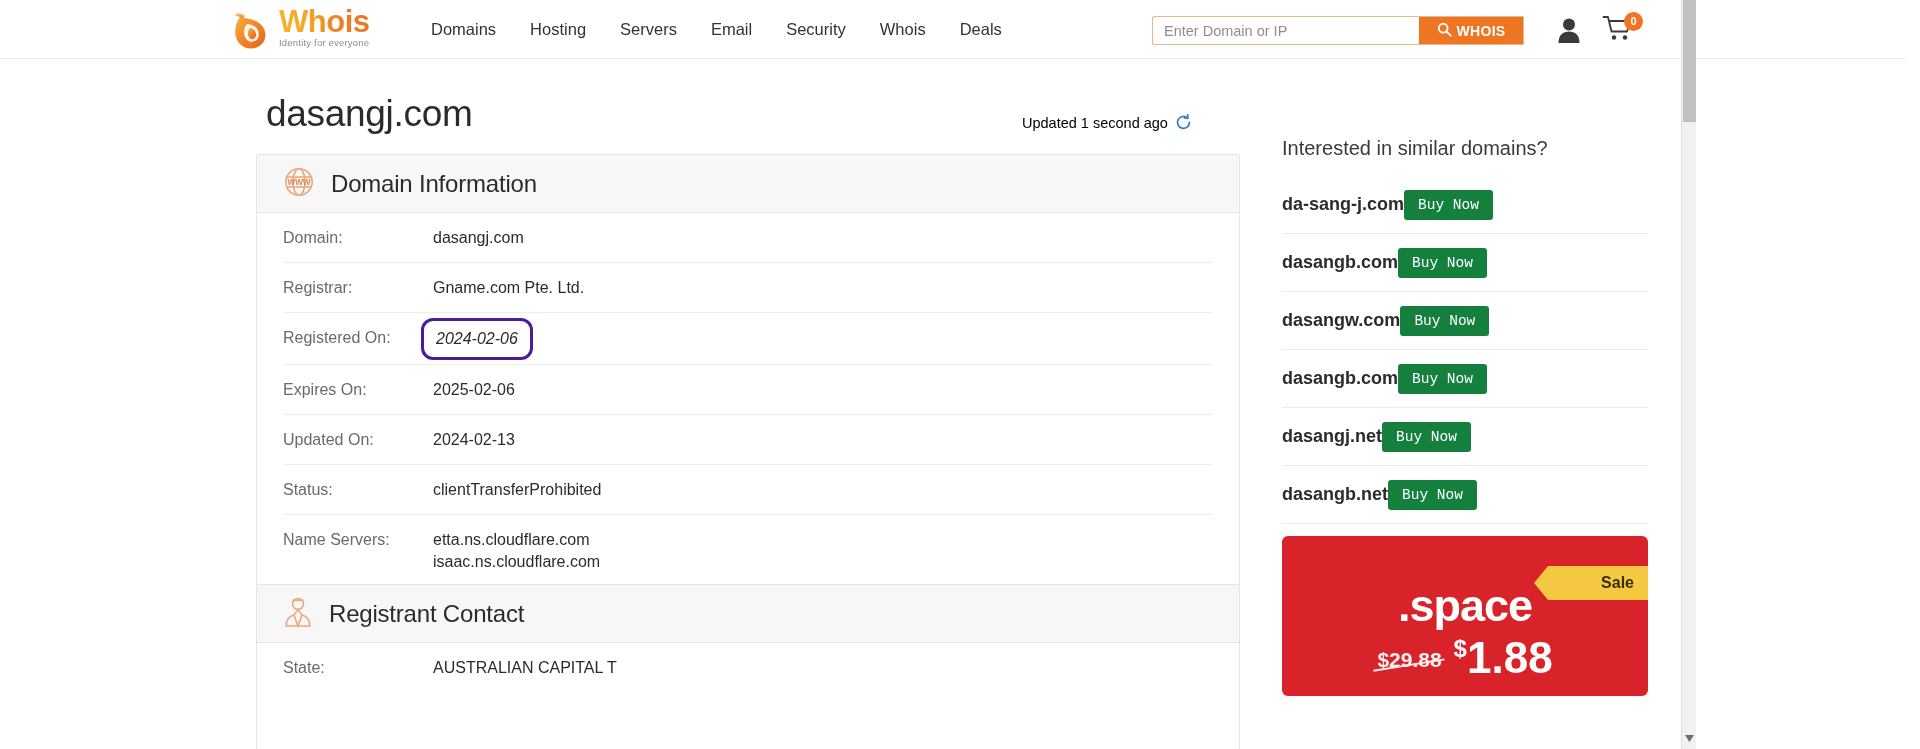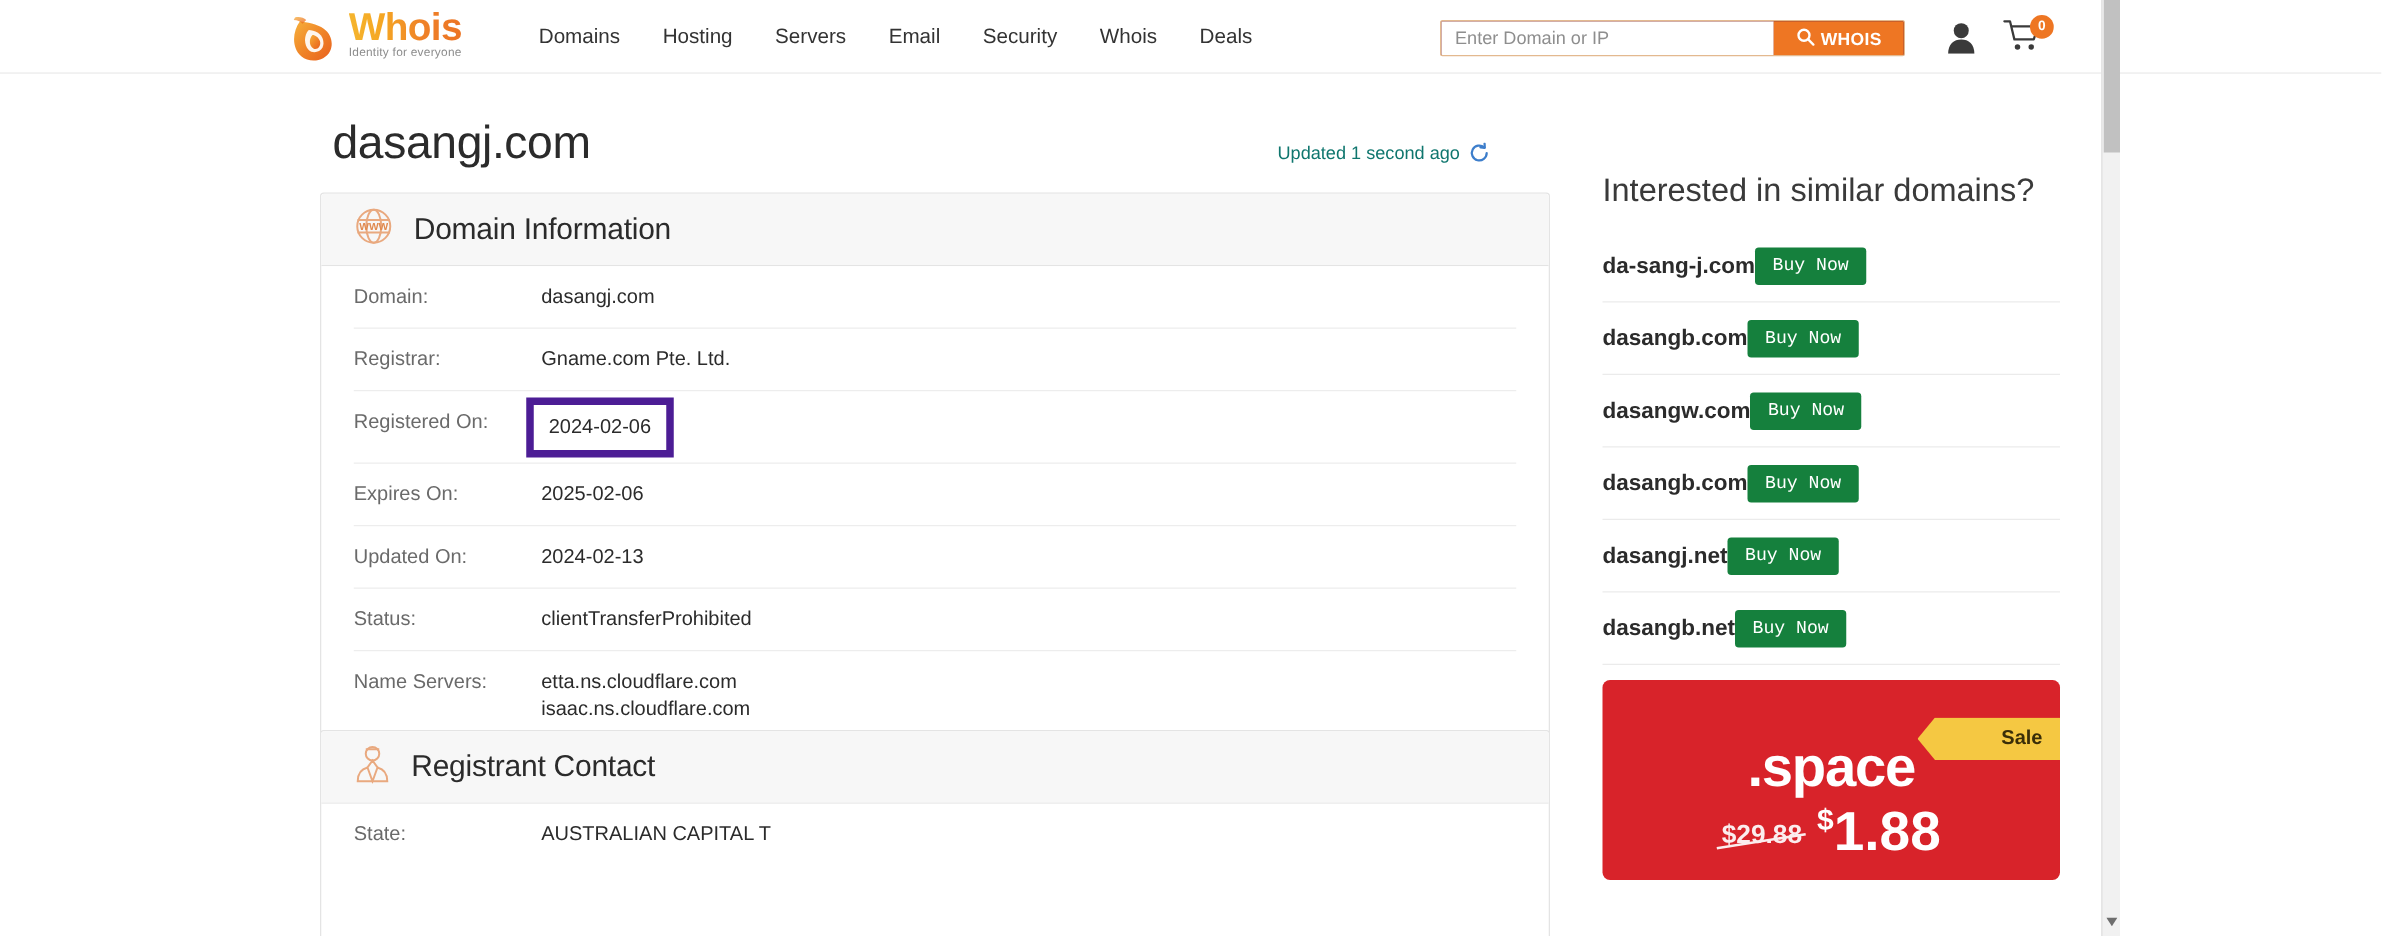--- a/index.html
+++ b/index.html
@@ -61,21 +61,21 @@
 
   
   .content { position: absolute; top: 59px; left: 0; width: 1905px; height: 690px; background:#fff; }
 
   .page-title {
     position: absolute; left: 266px; top: 34px;
     font-size: 37px; color: #2b2b2b; font-weight: normal; letter-spacing: -0.3px;
   }
   .updated {
     position: absolute; left: 1022px; top: 55px;
-    font-size: 14.5px; color: #0f766e; display:flex; align-items:center; gap:7px;
+    font-size: 14.5px; color: #000000; display:flex; align-items:center; gap:7px;
   }
   .refresh-icon { cursor: pointer; display: inline-flex; }
 
   .card {
     position: absolute; left: 256px; width: 984px;
     background: #fff; border: 1px solid #e4e4e4; border-radius: 3px;
   }
   #card-domain { top: 95px; }
   #card-registrant { top: 525px; height: 165px; border-bottom: none; border-radius: 3px 3px 0 0; }
 
@@ -90,27 +90,27 @@
   .row {
     display: flex; align-items: flex-start;
     min-height: 49px; border-bottom: 1px solid #ededed;
     padding-top: 14px; padding-bottom: 13px;
   }
   .row:last-child { border-bottom: none; }
   .row .k { width: 150px; flex: none; font-size: 16px; color: #6a6a6a; line-height: 22px; }
   .row .v { font-size: 16px; color: #2b2b2b; line-height: 22px; }
   .v .nsline { display: block; }
   .row.highlight .v {
-    border: 6px solid #4c1d95; border-radius: 0;
-    padding: 7px 12px; margin: -9px 0 -9px -12px; display: inline-block;
+    border: 3px solid #4c1d95; border-radius: 12px;
+    padding: 7px 12px; margin: -9px 0 -9px -12px; display: inline-block; font-style: italic;
   }
 
   
   .side { position: absolute; left: 1282px; top: 78px; width: 366px; }
-  .side-title { font-size: 26px; color: #3a3a3a; margin-bottom: 16px; }
+  .side-title { font-size: 20px; color: #3a3a3a; margin-bottom: 16px; }
   .dom-row {
     display: flex; align-items: center; justify-content: flex-start;
     height: 58px; border-bottom: 1px solid #ebebeb;
   }
   .dom-row:last-of-type { border-bottom: none; }
   .dom-name { font-size: 18px; font-weight: bold; color: #2b2b2b; }
   .buy-btn {
     background: #15803d; color: #fff; border: 0; border-radius: 3px;
     font-size: 14.5px; padding: 7px 14px; cursor: pointer;
     font-family: Liberation Mono, monospace; white-space: nowrap;

